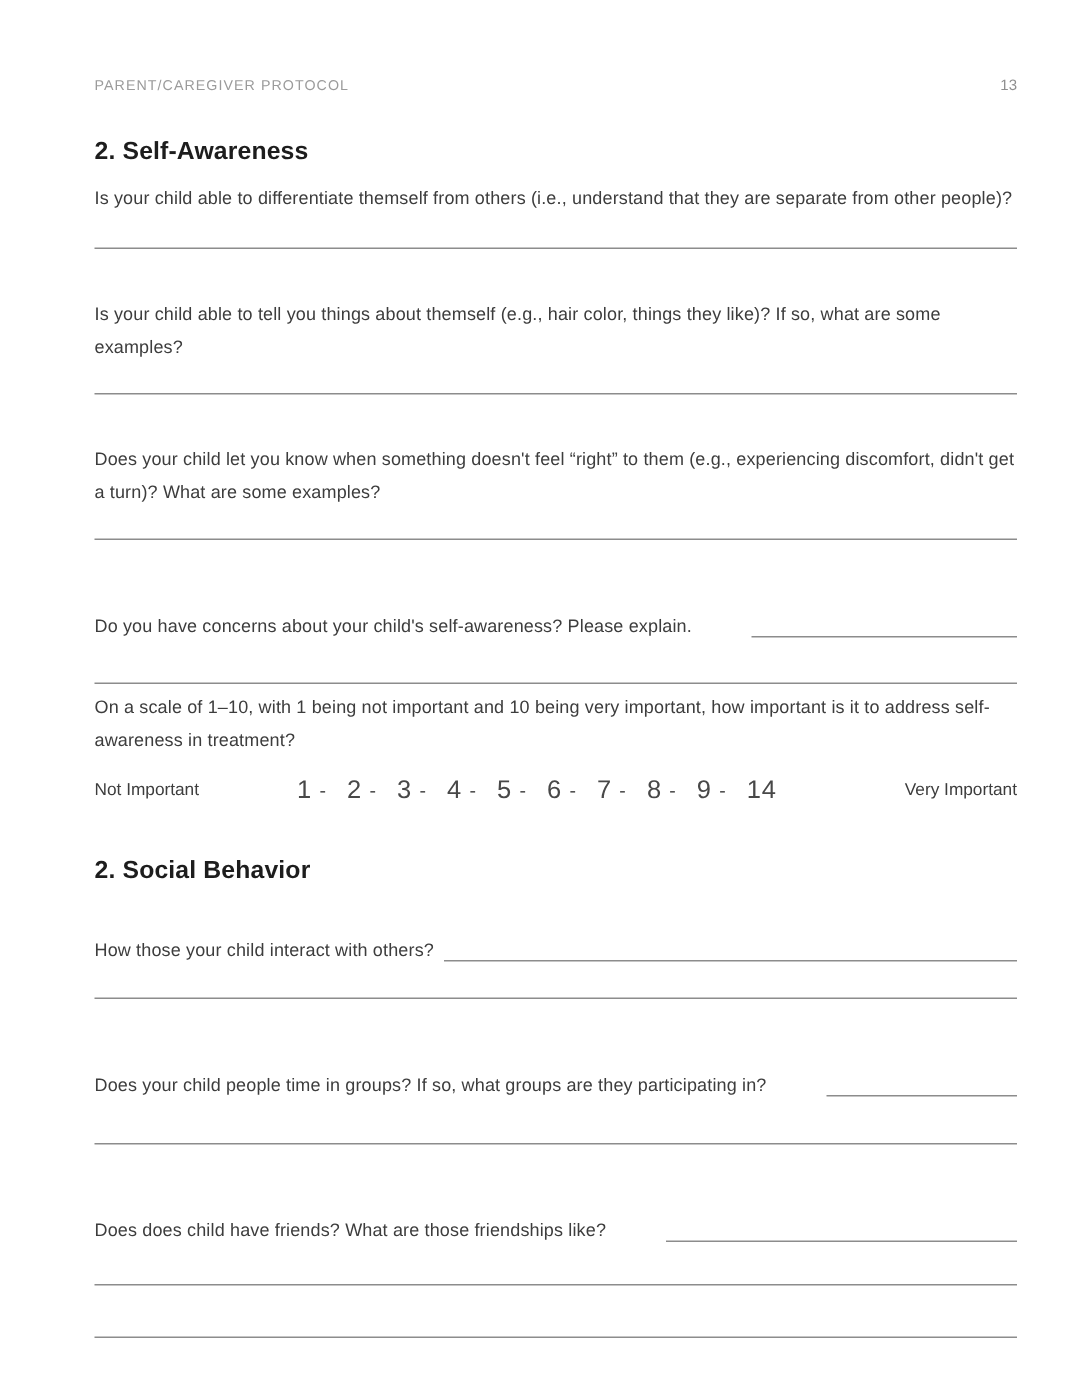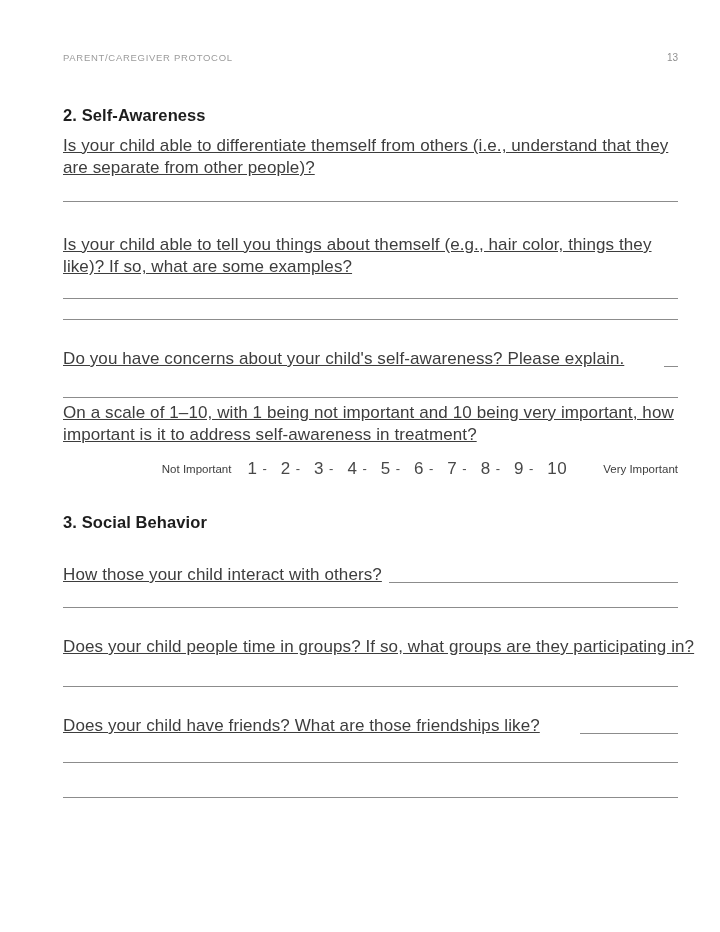--- a/index.html
+++ b/index.html
@@ -24,28 +24,27 @@
     line-height: 12px;
   }
   .doc-header .pagenum { letter-spacing: 0; font-size: 10px; color: #8f8f8f; }
   h2.section-heading {
     font-size: 16.5px;
     font-weight: 700;
     color: #1d1d1d;
     line-height: 20px;
     letter-spacing: 0.1px;
   }
-  .s2-heading { margin-top: 41px; }
+  .s2-heading { margin-top: 27px; }
   .s3-heading { margin-top: 30px; }
   p.question {
-    font-size: 17px;
+    font-size: 12px;
     line-height: 22px;
     color: #3d3d3d;
     letter-spacing: 0.1px;
-    text-decoration: underline;
   }
   .q-block { margin-top: 32px; }
   .q1 { margin-top: 10px; }
   .q-inline {
     display: flex;
     align-items: stretch;
   }
   .q-inline .q-text { white-space: nowrap; }
   .fill-line {
     flex: 1;
@@ -57,26 +56,26 @@
     border-bottom: 1px solid #8c8c8c;
     height: 0;
   }
   .ml-22 { margin-top: 22px; }
   .ml-20 { margin-top: 20px; }
   .ml-21 { margin-top: 21px; }
   .ml-25 { margin-top: 25px; }
   .ml-27 { margin-top: 27px; }
   .ml-28 { margin-top: 28px; }
   .ml-34 { margin-top: 34px; }
-  .mq-29 { margin-top: 28px; gap: 33px; }
+  .mq-29 { margin-top: 46px; gap: 33px; }
   .scale-prompt { margin-top: 4px; }
   .scale-row {
     margin-top: 10px;
     display: flex;
-    justify-content: flex-end;
+    justify-content: space-between;
     align-items: center;
     height: 26px;
   }
   .scale-label {
     font-size: 11.5px;
     color: #3d3d3d;
     line-height: 16px;
   }
   .scale-left { margin-right: 16px; }
   .scale-right { margin-left: 36px; }
@@ -114,20 +113,21 @@
   </div>
 
   <h2 class="section-heading s2-heading">2. Self-Awareness</h2>
 
   <p class="question q1">Is your child able to differentiate themself from others (i.e., understand that they are separate from other people)?</p>
   <div class="answer-line ml-22"></div>
 
   <p class="question q-block">Is your child able to tell you things about themself (e.g., hair color, things they like)? If so, what are some examples?</p>
   <div class="answer-line ml-20"></div>
 
+  <p class="question q-block">Does your child let you know when something doesn't feel “right” to them (e.g., experiencing discomfort, didn't get a turn)? What are some examples?</p>
   <div class="answer-line ml-20"></div>
 
   <p class="question q-inline mq-29">
     <span class="q-text">Do you have concerns about your child's self-awareness? Please explain.</span>
     <span class="fill-line"></span>
   </p>
   <div class="answer-line ml-27"></div>
 
   <p class="question scale-prompt">On a scale of 1–10, with 1 being not important and 10 being very important, how important is it to address self-awareness in treatment?</p>
 
@@ -164,40 +164,40 @@
         </span>
       <span class="scale-opt">
           <span class="scale-num">8</span>
           <span class="scale-dash">-</span>
         </span>
       <span class="scale-opt">
           <span class="scale-num">9</span>
           <span class="scale-dash">-</span>
         </span>
       <span class="scale-opt">
-          <span class="scale-num">10</span>
+          <span class="scale-num">14</span>
         </span>
     </span>
     <span class="scale-label scale-right">Very Important</span>
   </div>
 
-  <h2 class="section-heading s3-heading">3. Social Behavior</h2>
+  <h2 class="section-heading s3-heading">2. Social Behavior</h2>
 
   <p class="question q-inline q-block">
     <span class="q-text">How those your child interact with others?</span>
     <span class="fill-line"></span>
   </p>
   <div class="answer-line ml-21"></div>
 
   <p class="question q-inline mq-29">
     <span class="q-text">Does your child people time in groups? If so, what groups are they participating in?</span>
     <span class="fill-line"></span>
   </p>
   <div class="answer-line ml-28"></div>
 
   <p class="question q-inline mq-29">
-    <span class="q-text">Does your child have friends? What are those friendships like?</span>
+    <span class="q-text">Does does child have friends? What are those friendships like?</span>
     <span class="fill-line"></span>
   </p>
   <div class="answer-line ml-25"></div>
   <div class="answer-line ml-34"></div>
 
 </div>
 
 </body></html>

